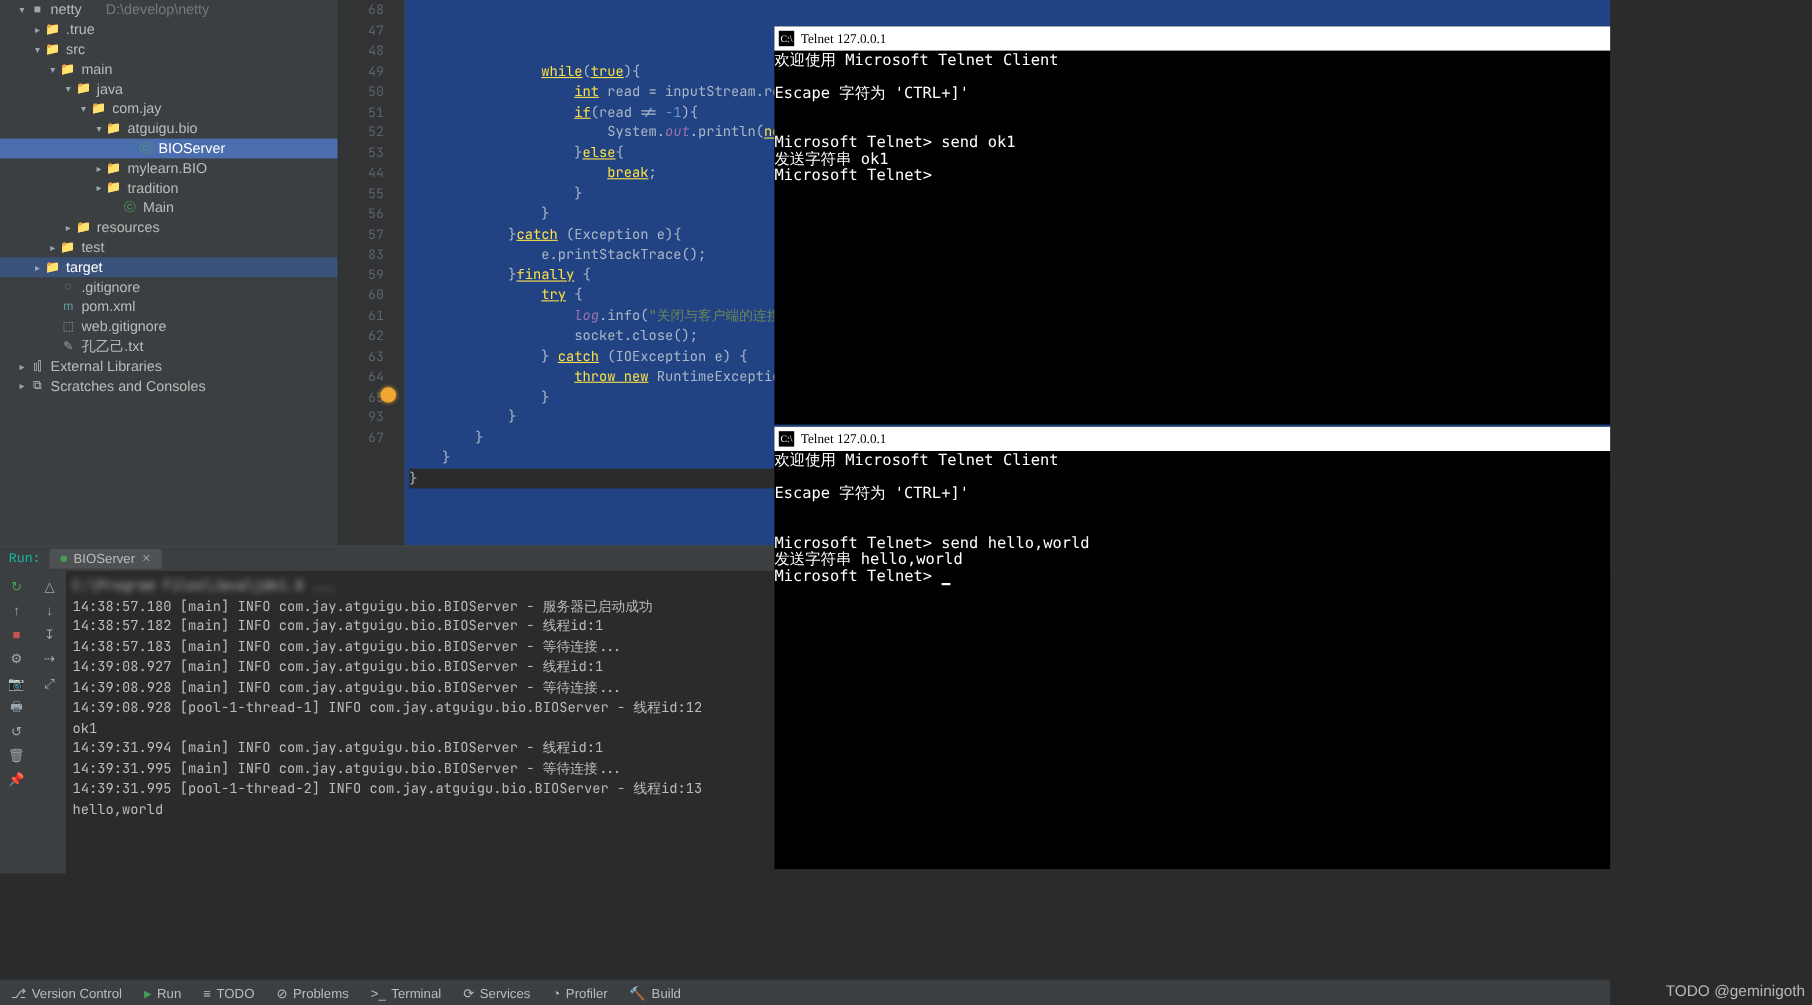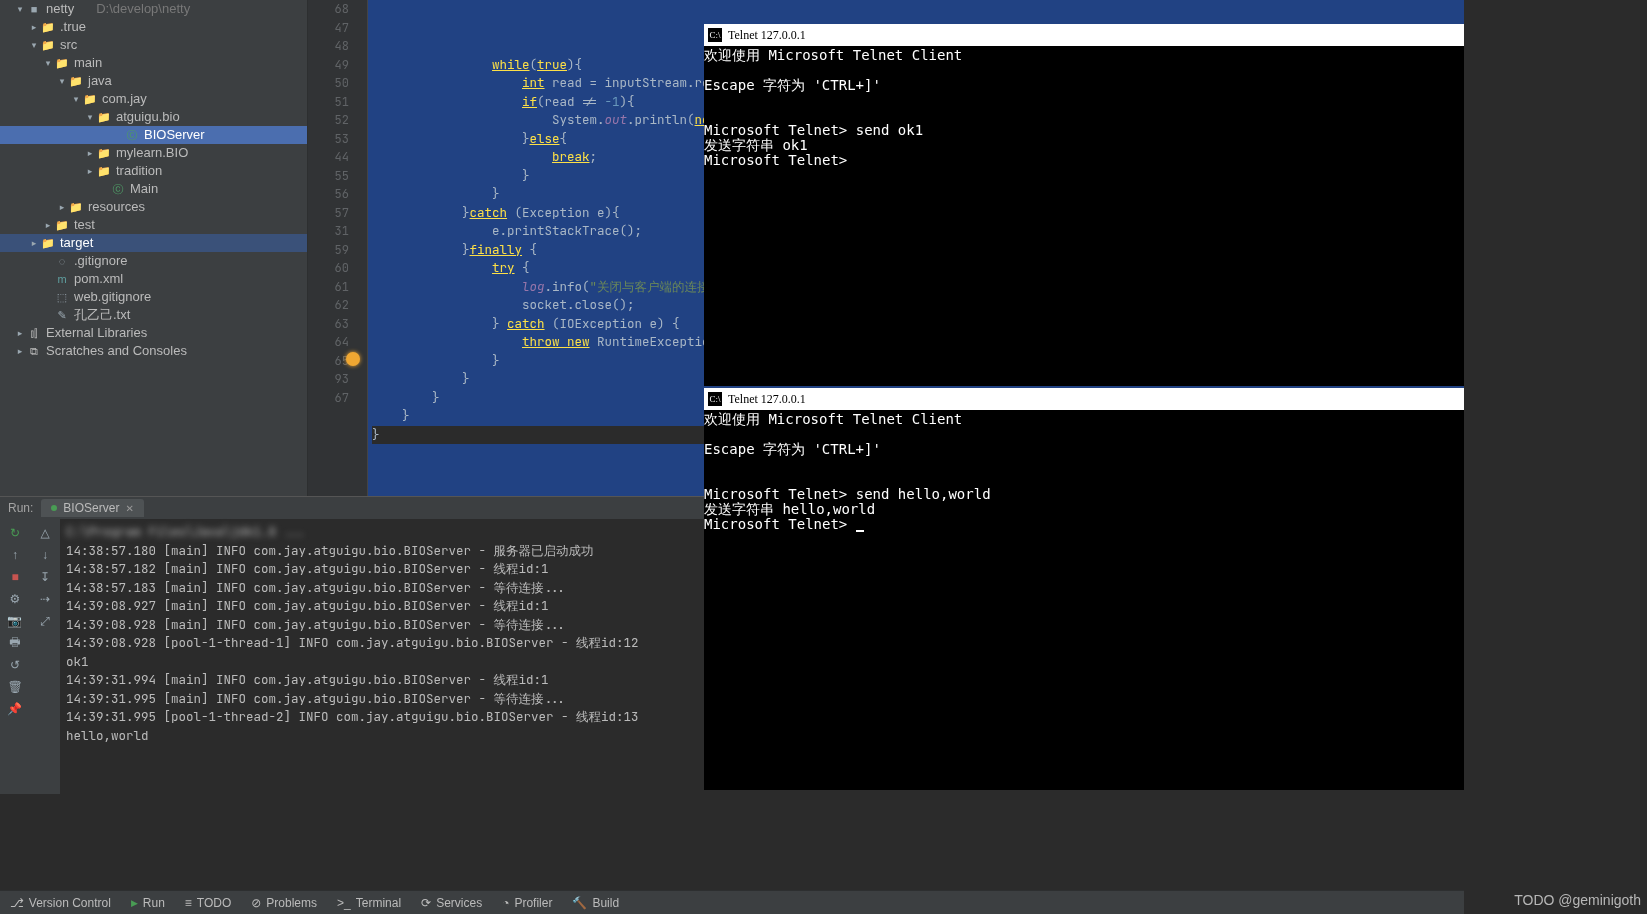--- a/index.html
+++ b/index.html
@@ -79,21 +79,21 @@
   width: 1464px; height: 298px;
   background: #2b2b2b;
   border-top: 1px solid #555;
 }
 .run-header {
   height: 22px;
   background: #3c3f41;
   display: flex; align-items: center;
   font-size: 12px;
 }
-.run-header .label { padding: 0 8px; color: #a3a3a3; }
+.run-header .label { padding: 0 8px; color: #14b8a6; font-family: Liberation Mono, monospace; }
 .run-tab {
   background: #4e5254;
   padding: 2px 10px;
   border-radius: 3px 3px 0 0;
   display: flex; align-items: center; gap: 6px;
 }
 .run-tab .x { color: #999; font-size: 10px; cursor: pointer;}
 .run-body { display: flex; height: calc(100% - 22px);}
 .run-gutter {
   width: 60px; background: #3c3f41;
@@ -302,21 +302,21 @@
       <div>48</div>
       <div>49</div>
       <div>50</div>
       <div>51</div>
       <div>52</div>
       <div>53</div>
       <div>44</div>
       <div>55</div>
       <div>56</div>
       <div>57</div>
-      <div>31</div>
+      <div>83</div>
       <div>59</div>
       <div>60</div>
       <div>61</div>
       <div>62</div>
       <div>63</div>
       <div>64</div>
       <div>65</div>
       <div>93</div>
       <div>67</div>
     </div>

